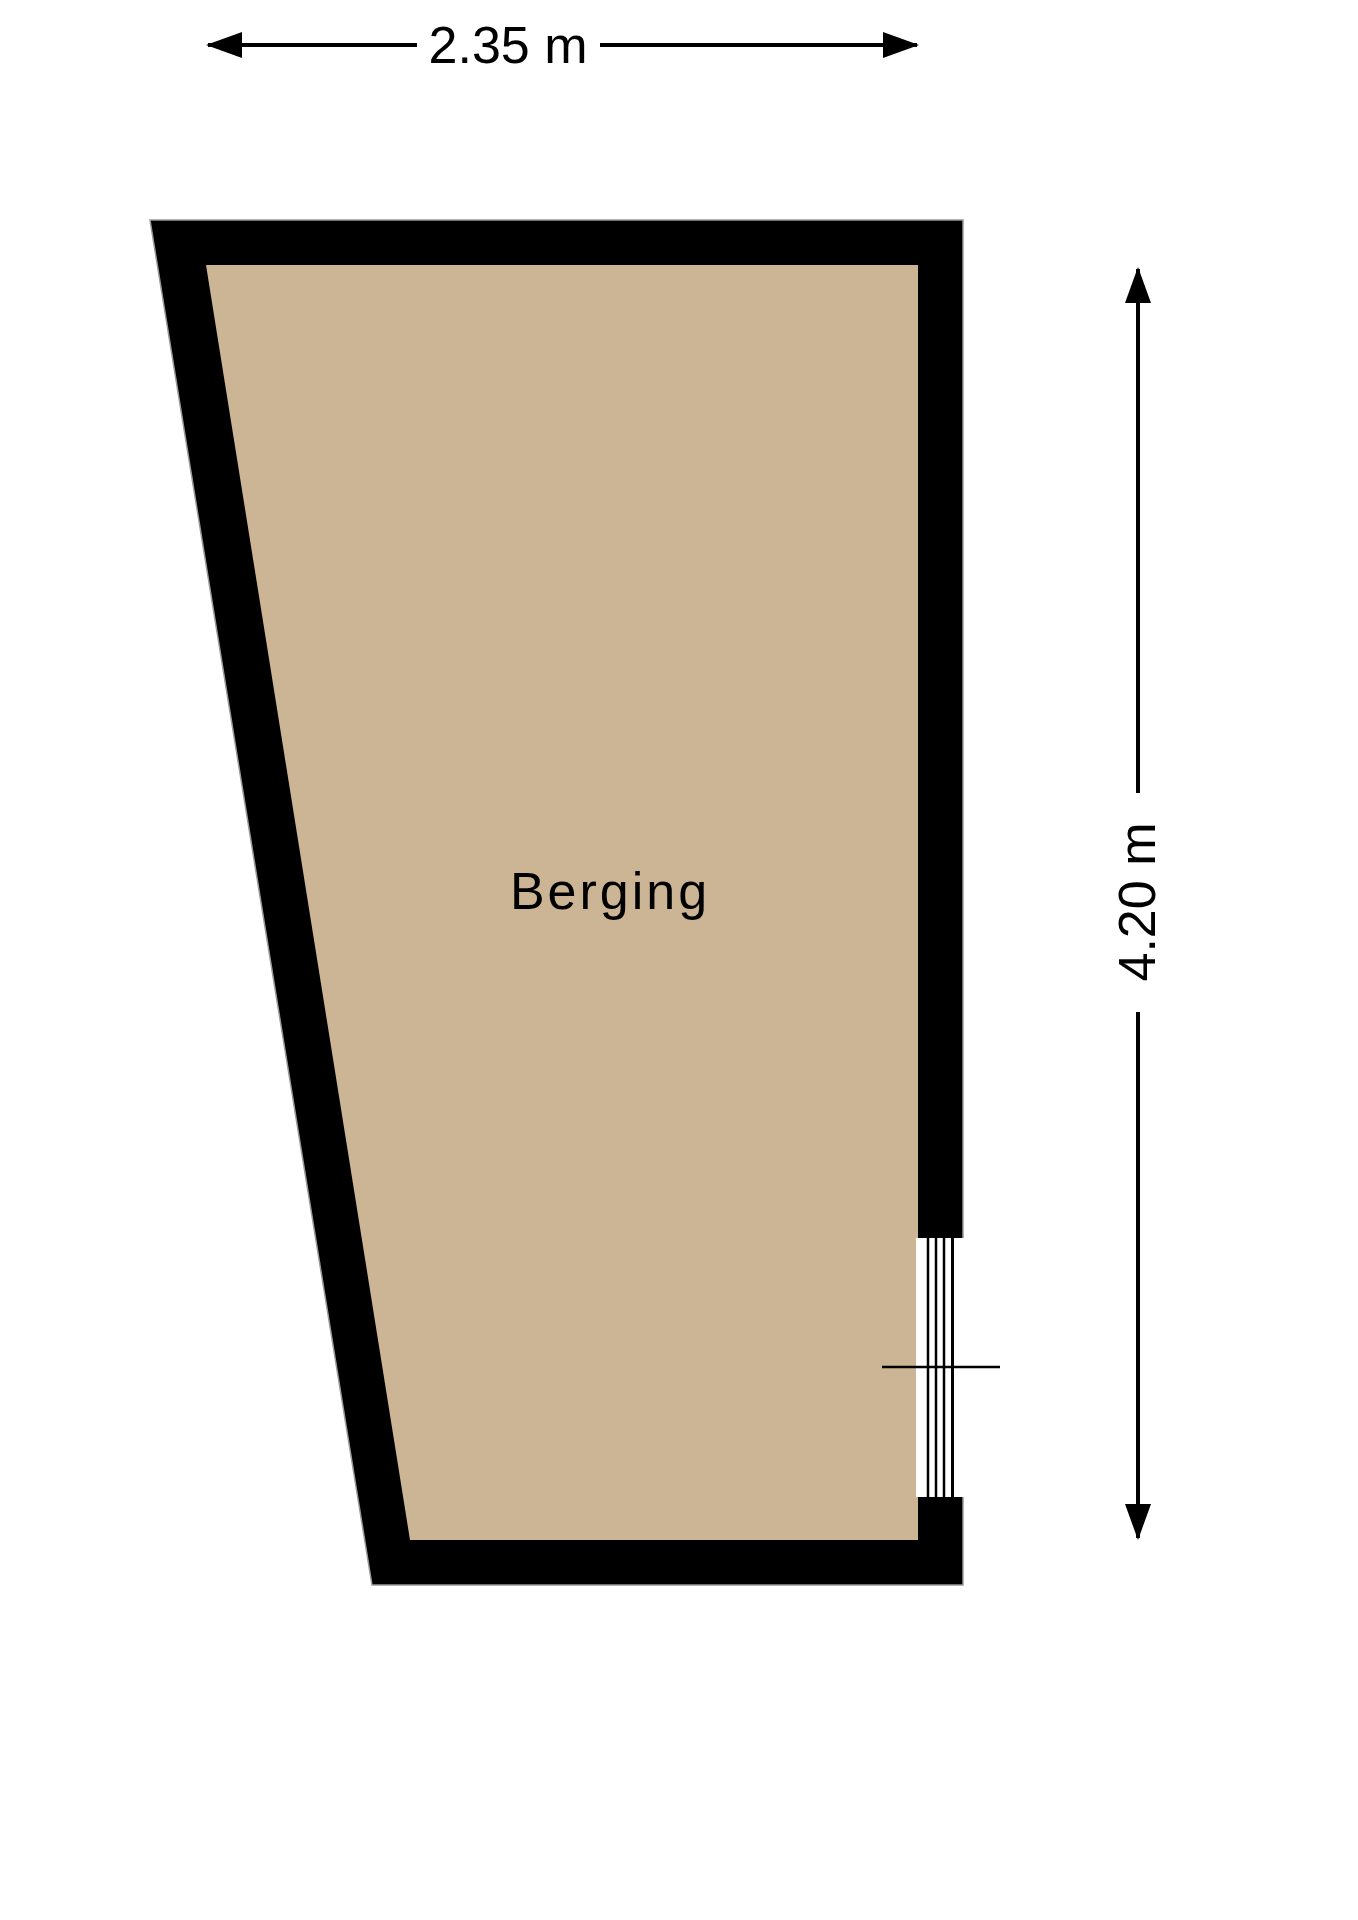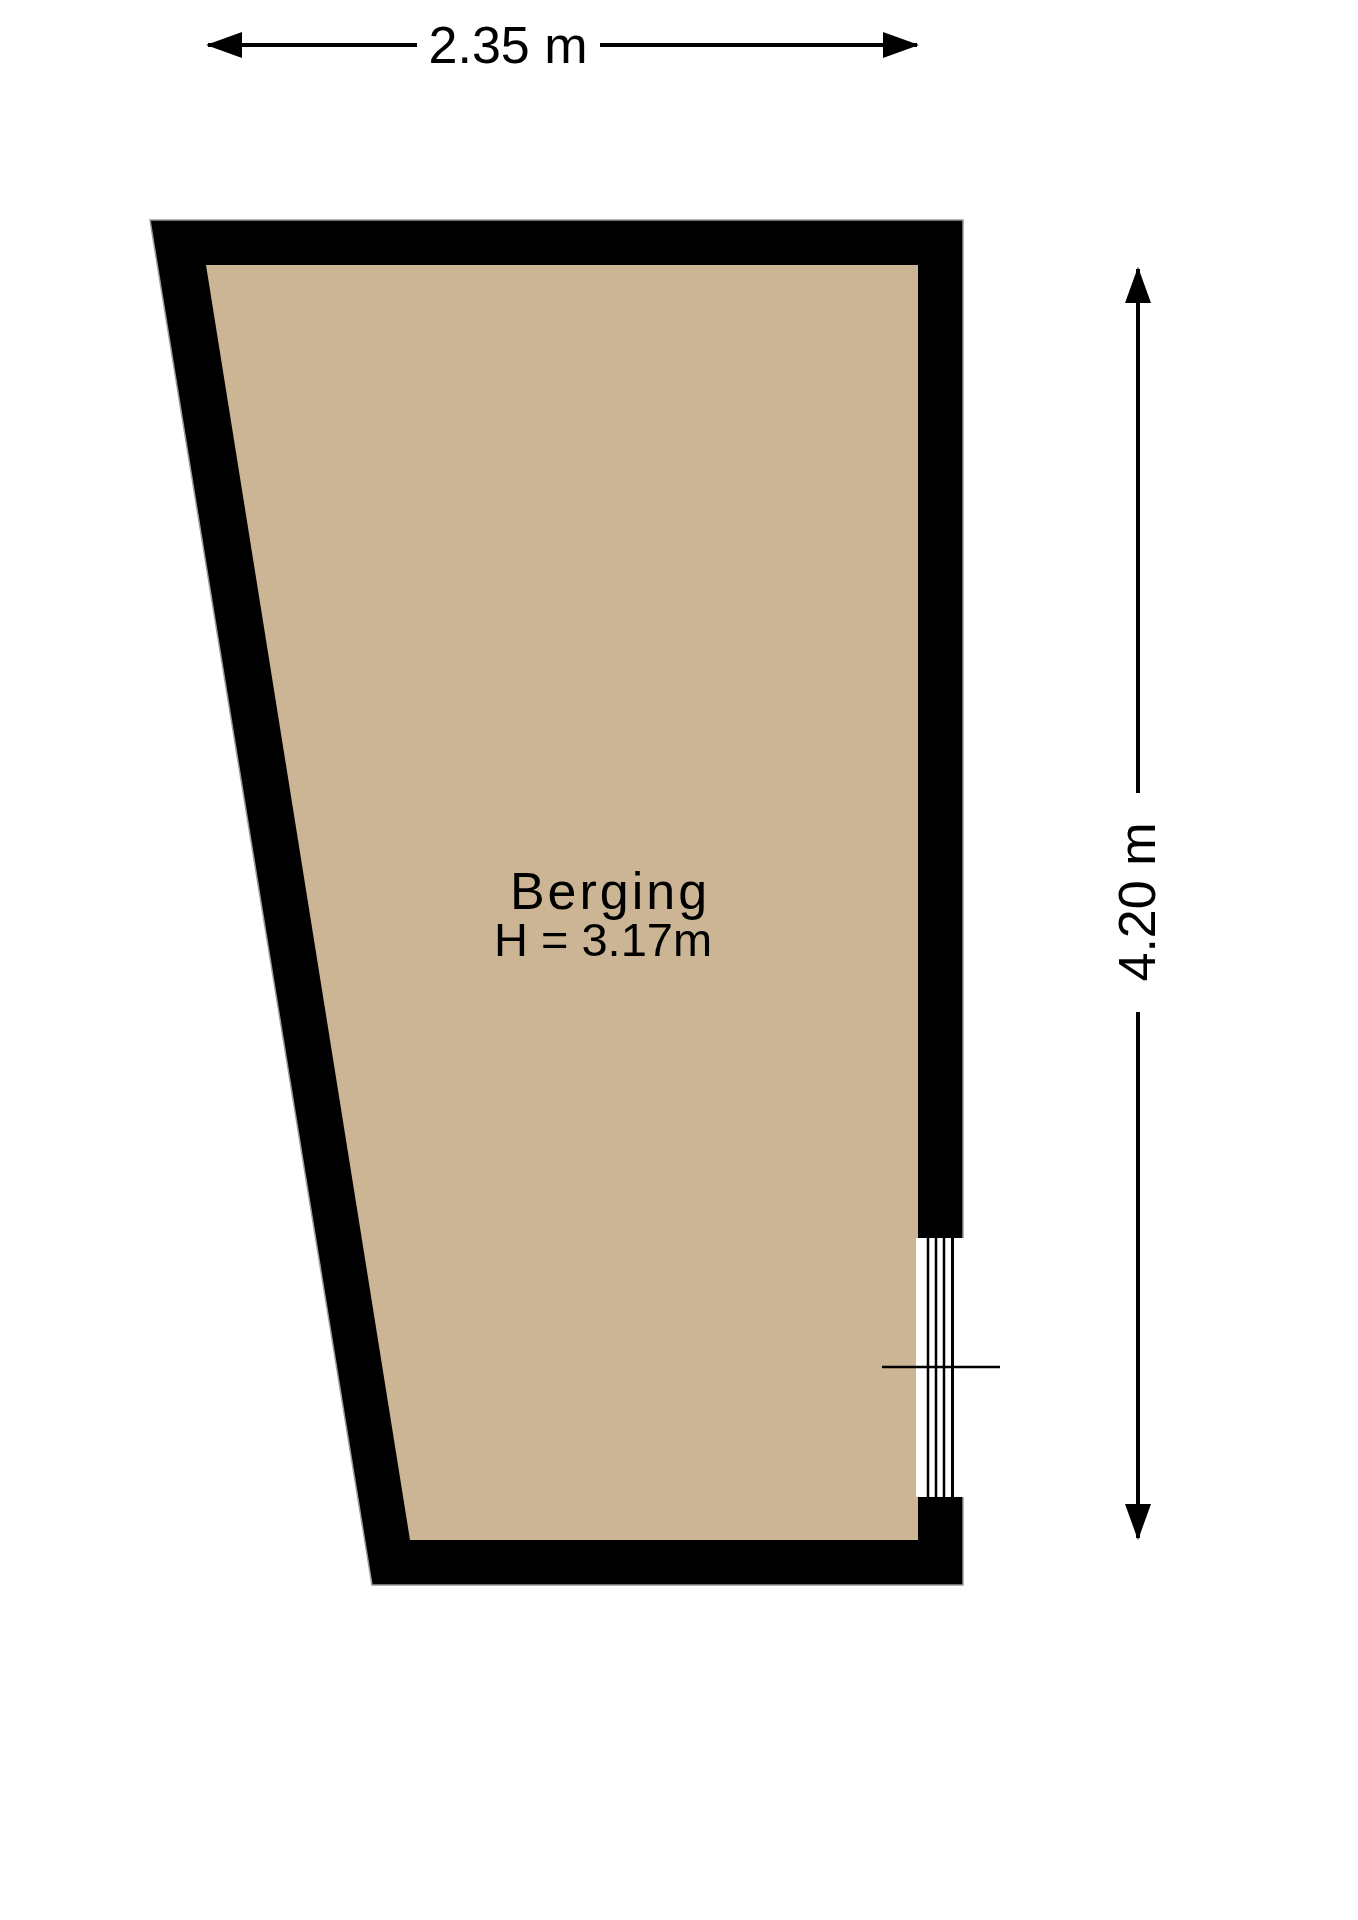--- a/index.html
+++ b/index.html
@@ -65,16 +65,15 @@
       <polygon points="1138,1540 1125,1504 1151,1504" fill="#000000"></polygon>
     </g>
   </svg>
 
   <div class="label dim-label center" style="left:508px; top:45px;">2.35 m</div>
 
   <div class="label dim-label rot90" style="left:1137px; top:902px;">4.20 m</div>
 
   <div class="label room-name center" style="left:610px; top:869px;">Berging</div>
 
-  <div class="label room-height center" style="left:603px; top:939px;">H = 3.17m</div>
 
 
 </div>
 
 </body></html>

